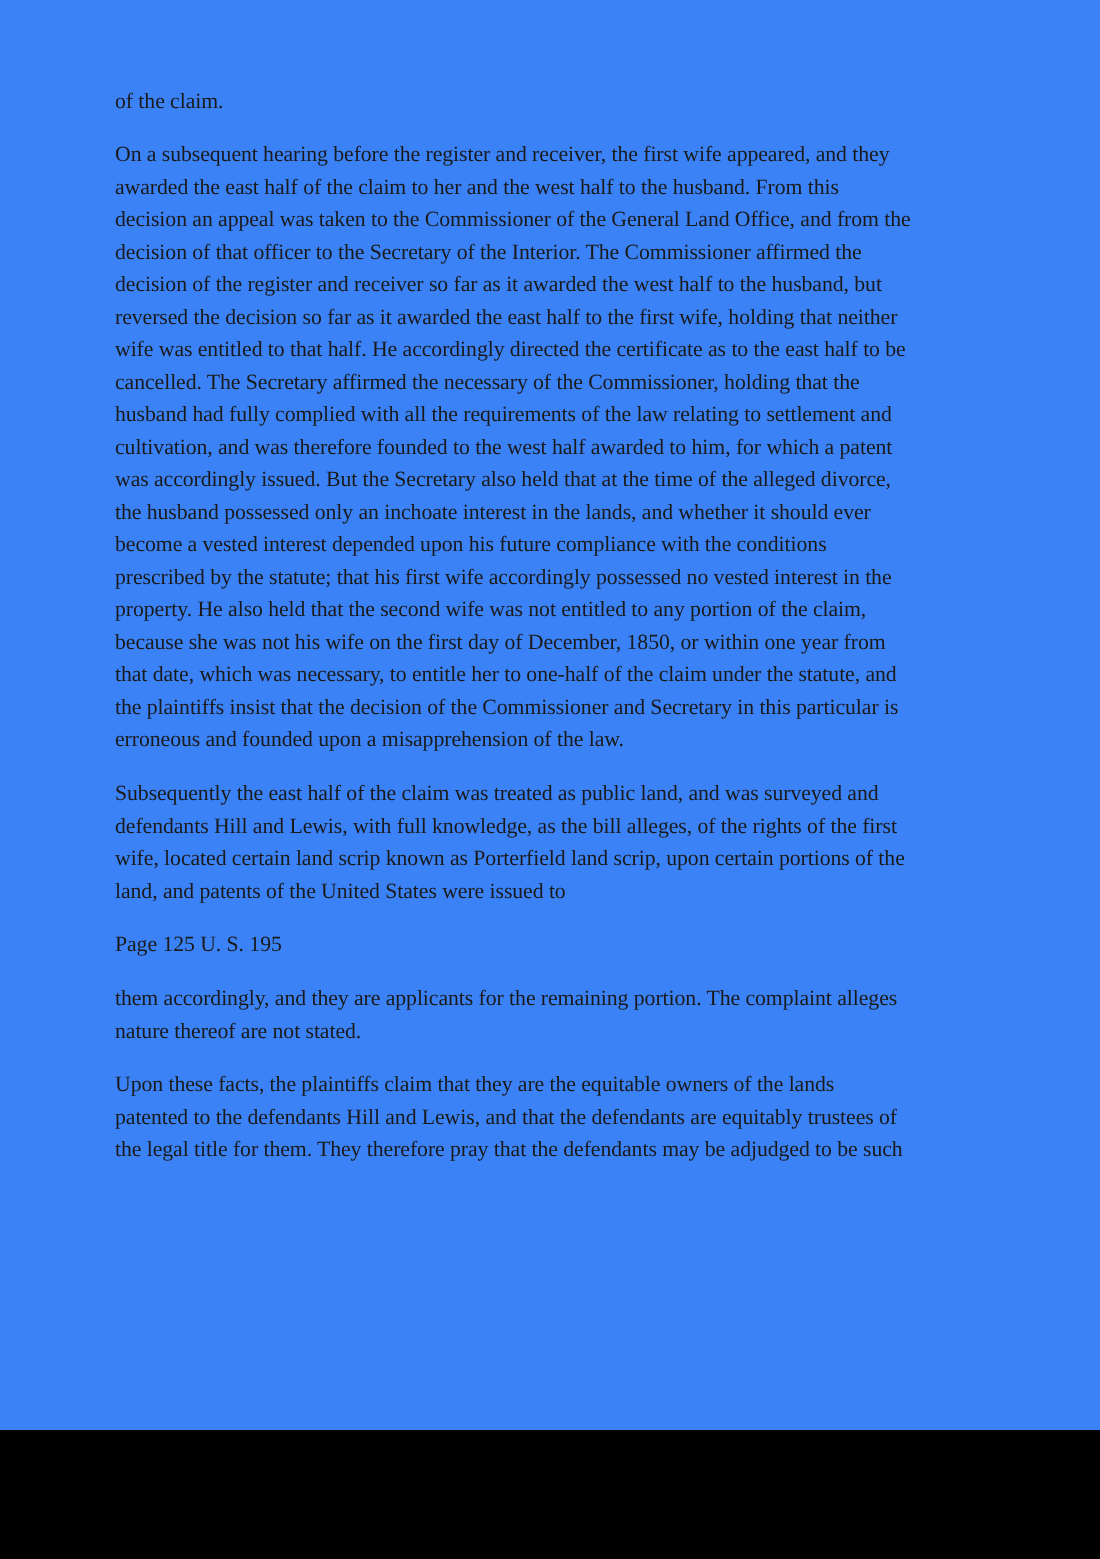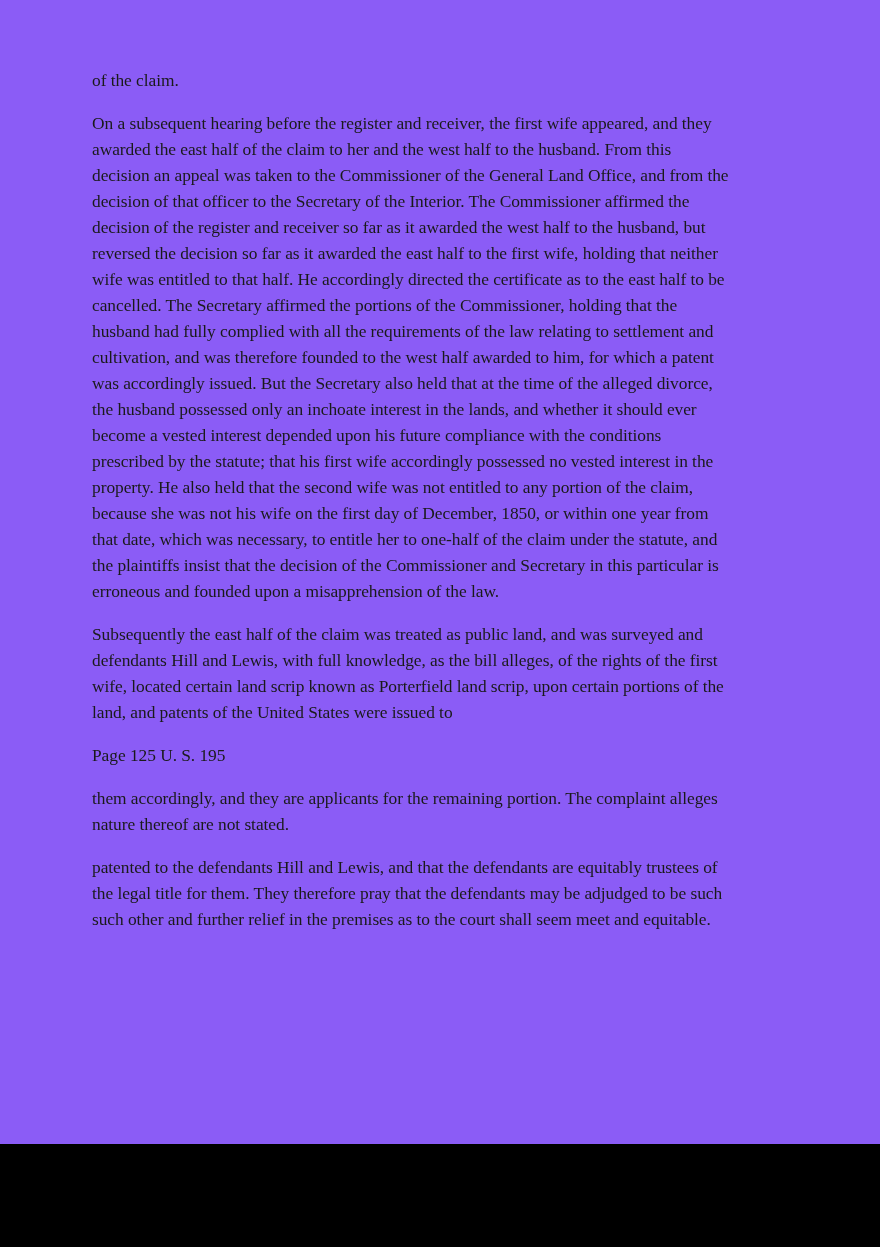--- a/index.html
+++ b/index.html
@@ -8,21 +8,21 @@
       height: 1247px;
       background: #000000;
       overflow: hidden;
       position: relative;
     }
     .page {
       position: absolute;
       left: 0; top: 0;
       width: 880px;
       height: 1144px;
-      background: #8b5cf6;
+      background: #3b82f6;
     }
     .content {
       position: absolute;
       left: 92px;
       top: 67px;
       width: 700px;
       font-family: "Liberation Serif", "DejaVu Serif", serif;
       font-size: 17.4px;
       line-height: 26px;
       color: #1a1a1a;
@@ -48,21 +48,21 @@
       <span class="line">of the claim.</span>
     </p>
     <p>
       <span class="line">On a subsequent hearing before the register and receiver, the first wife appeared, and they</span>
       <span class="line">awarded the east half of the claim to her and the west half to the husband. From this</span>
       <span class="line">decision an appeal was taken to the Commissioner of the General Land Office, and from the</span>
       <span class="line">decision of that officer to the Secretary of the Interior. The Commissioner affirmed the</span>
       <span class="line">decision of the register and receiver so far as it awarded the west half to the husband, but</span>
       <span class="line">reversed the decision so far as it awarded the east half to the first wife, holding that neither</span>
       <span class="line">wife was entitled to that half. He accordingly directed the certificate as to the east half to be</span>
-      <span class="line">cancelled. The Secretary affirmed the portions of the Commissioner, holding that the</span>
+      <span class="line">cancelled. The Secretary affirmed the necessary of the Commissioner, holding that the</span>
       <span class="line">husband had fully complied with all the requirements of the law relating to settlement and</span>
       <span class="line">cultivation, and was therefore founded to the west half awarded to him, for which a patent</span>
       <span class="line">was accordingly issued. But the Secretary also held that at the time of the alleged divorce,</span>
       <span class="line">the husband possessed only an inchoate interest in the lands, and whether it should ever</span>
       <span class="line">become a vested interest depended upon his future compliance with the conditions</span>
       <span class="line">prescribed by the statute; that his first wife accordingly possessed no vested interest in the</span>
       <span class="line">property. He also held that the second wife was not entitled to any portion of the claim,</span>
       <span class="line">because she was not his wife on the first day of December, 1850, or within one year from</span>
       <span class="line">that date, which was necessary, to entitle her to one-half of the claim under the statute, and</span>
       <span class="line">the plaintiffs insist that the decision of the Commissioner and Secretary in this particular is</span>
@@ -75,20 +75,20 @@
       <span class="line">land, and patents of the United States were issued to</span>
     </p>
     <p>
       <span class="line">Page 125 U. S. 195</span>
     </p>
     <p>
       <span class="line">them accordingly, and they are applicants for the remaining portion. The complaint alleges</span>
       <span class="line">nature thereof are not stated.</span>
     </p>
     <p>
+      <span class="line">Upon these facts, the plaintiffs claim that they are the equitable owners of the lands</span>
       <span class="line">patented to the defendants Hill and Lewis, and that the defendants are equitably trustees of</span>
       <span class="line">the legal title for them. They therefore pray that the defendants may be adjudged to be such</span>
-      <span class="line">such other and further relief in the premises as to the court shall seem meet and equitable.</span>
     </p>
   </div>
 </div>
 
 <div class="bottom-bar"></div>
 
 </body></html>

